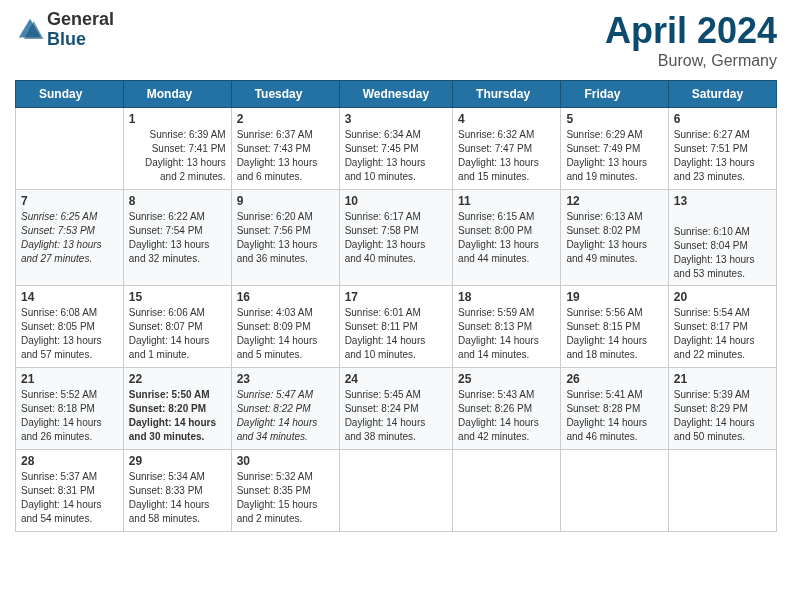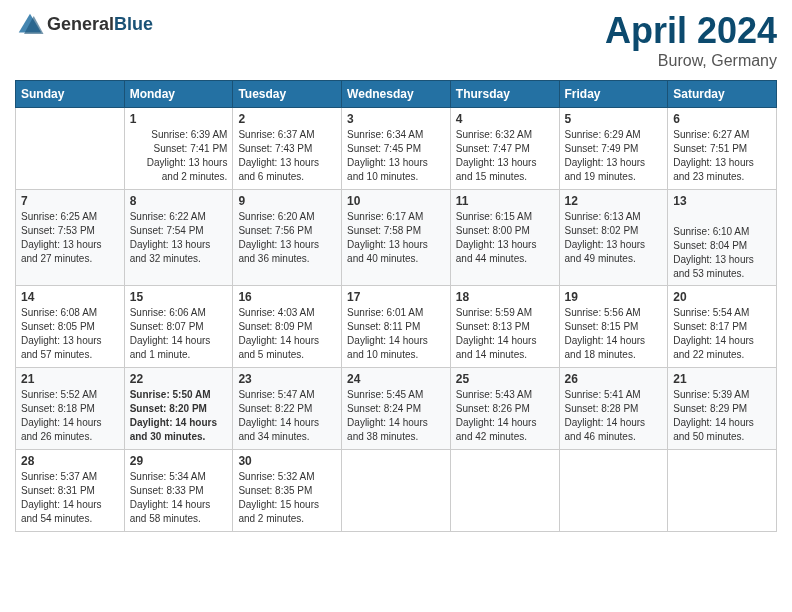--- a/index.html
+++ b/index.html
@@ -19,20 +19,21 @@
       justify-content: space-between;
       align-items: flex-start;
       margin-bottom: 10px;
     }
     .logo {
       display: flex;
       align-items: center;
     }
     .logo-text {
       display: flex;
+      flex-direction: column;
       line-height: 1.1;
     }
     .logo-general {
       font-size: 18px;
       font-weight: bold;
       color: #333;
     }
     .logo-blue {
       font-size: 18px;
       font-weight: bold;
@@ -56,21 +57,21 @@
       color: #555;
     }
     table {
       width: 100%;
       border-collapse: collapse;
       font-size: 10.5px;
     }
     thead tr th {
       background-color: #2471a3;
       color: white;
-      padding: 6px 5px;
+      padding: 6px 23px;
       text-align: left;
       font-size: 12px;
       font-weight: bold;
       border: 1px solid #1a5276;
     }
     tbody tr td {
       border: 1px solid #ccc;
       vertical-align: top;
       padding: 4px 5px;
       height: 82px;
@@ -176,21 +177,21 @@
             <span class="day-num">6</span>
             <div class="day-info" style="white-space: pre-line;">Sunrise: 6:27 AM
 Sunset: 7:51 PM
 Daylight: 13 hours
 and 23 minutes.</div>
           </td>
         </tr>
         <tr>
           <td>
             <span class="day-num">7</span>
-            <div class="day-info" style="white-space: pre-line;">Sunrise: 6:25 AM
+            <div class="day-info" style="white-space: pre-line; font-style: italic;">Sunrise: 6:25 AM
 Sunset: 7:53 PM
 Daylight: 13 hours
 and 27 minutes.</div>
           </td>
           <td>
             <span class="day-num">8</span>
             <div class="day-info" style="white-space: pre-line;">Sunrise: 6:22 AM
 Sunset: 7:54 PM
 Daylight: 13 hours
 and 32 minutes.</div>
@@ -292,21 +293,21 @@
           </td>
           <td>
             <span class="day-num">22</span>
             <div class="day-info" style="white-space: pre-line; font-weight: bold;">Sunrise: 5:50 AM
 Sunset: 8:20 PM
 Daylight: 14 hours
 and 30 minutes.</div>
           </td>
           <td>
             <span class="day-num">23</span>
-            <div class="day-info" style="white-space: pre-line;">Sunrise: 5:47 AM
+            <div class="day-info" style="white-space: pre-line; font-style: italic;">Sunrise: 5:47 AM
 Sunset: 8:22 PM
 Daylight: 14 hours
 and 34 minutes.</div>
           </td>
           <td>
             <span class="day-num">24</span>
             <div class="day-info" style="white-space: pre-line;">Sunrise: 5:45 AM
 Sunset: 8:24 PM
 Daylight: 14 hours
 and 38 minutes.</div>

